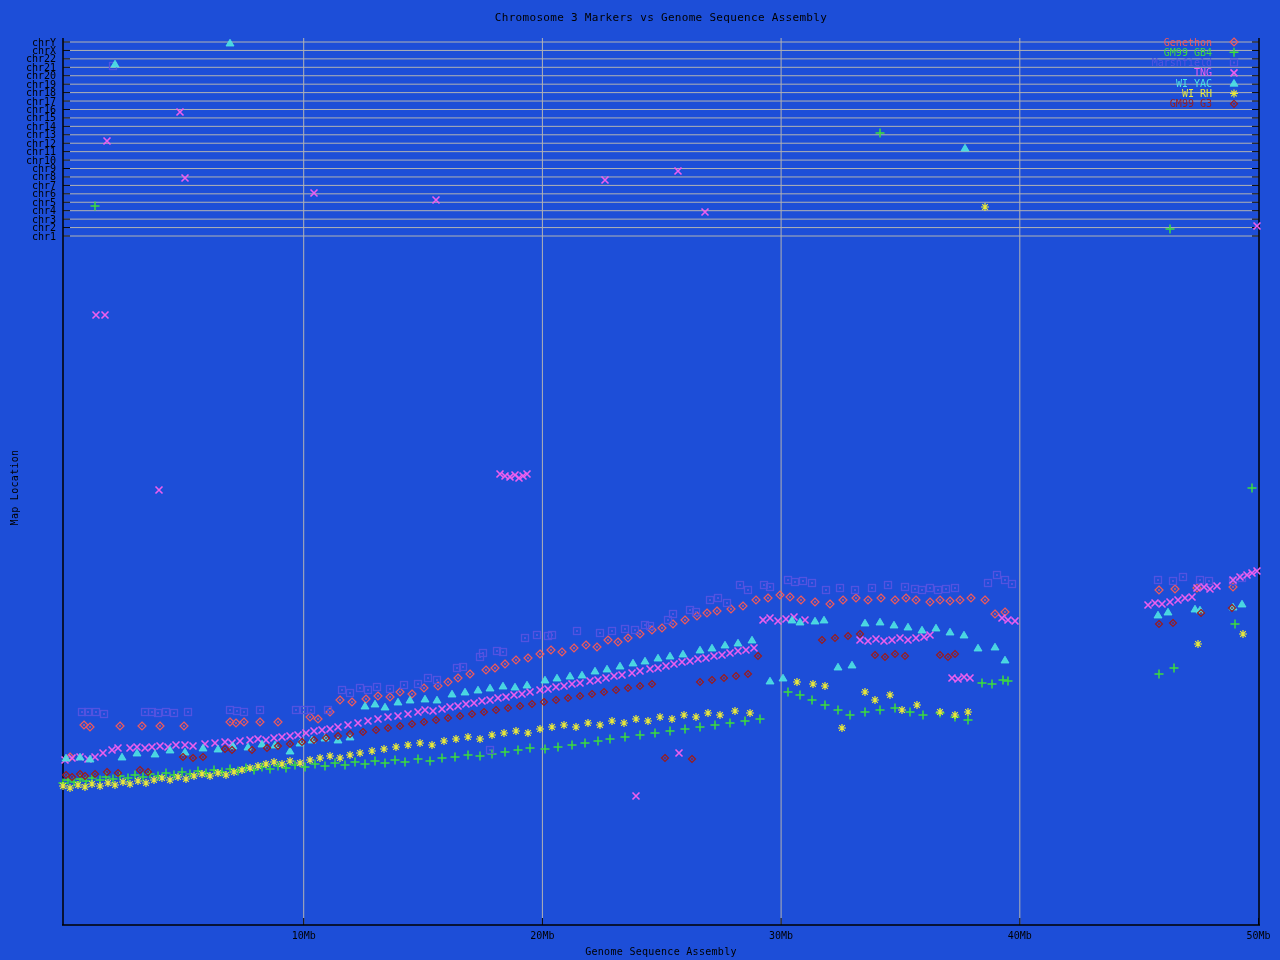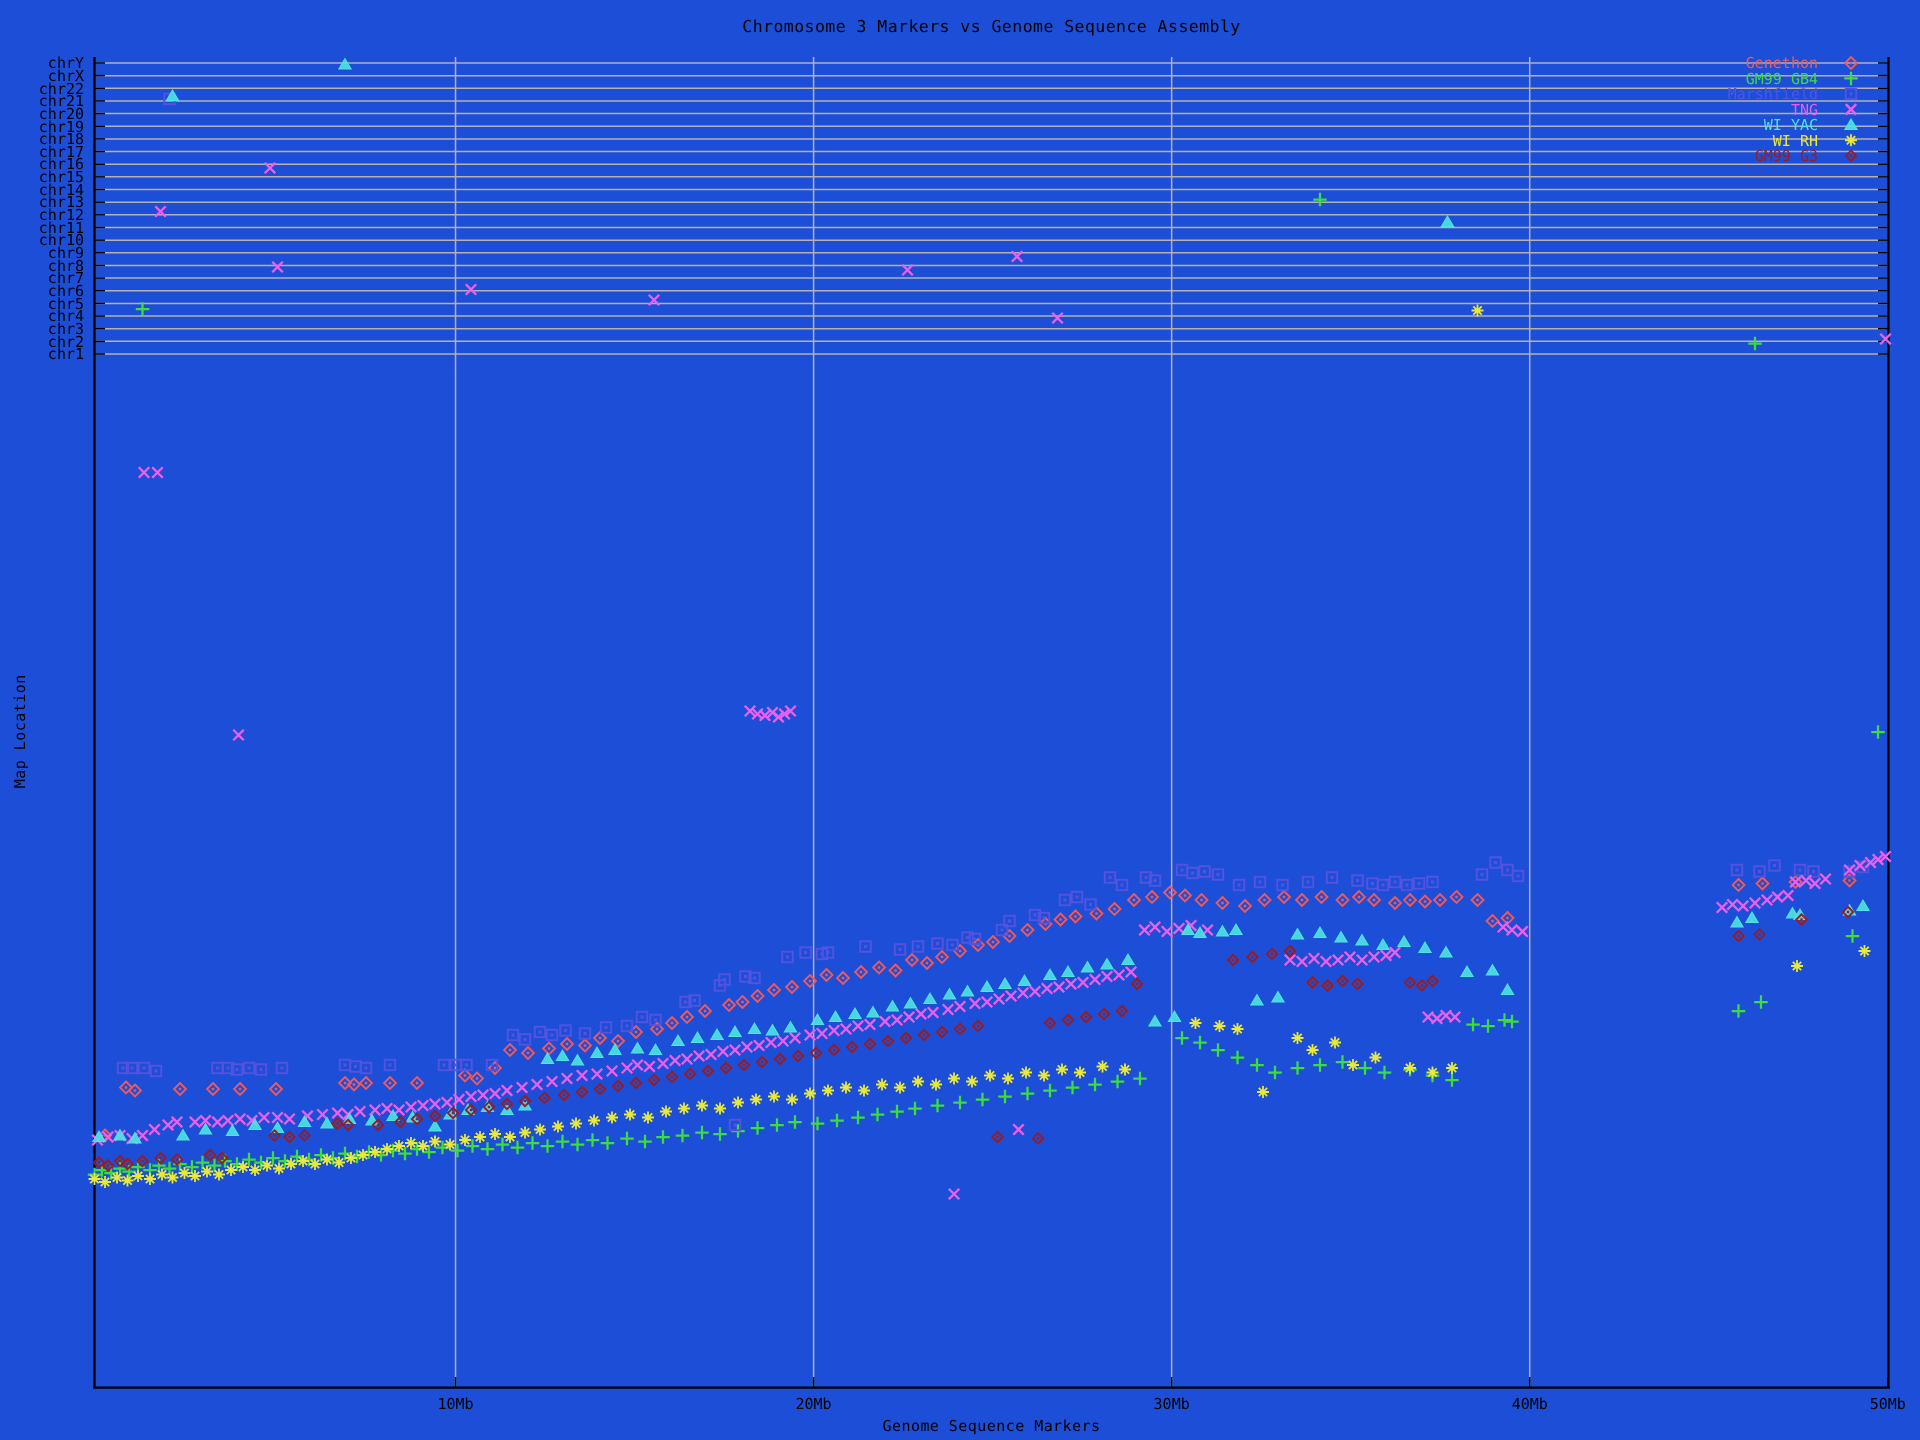--- a/index.html
+++ b/index.html
@@ -13,21 +13,21 @@
            font-size:10px;color:#000;letter-spacing:.3px;transform:rotate(-90deg);white-space:pre;}
   svg text{font-family:"DejaVu Sans Mono",monospace;font-size:10px;fill:#000;}
   svg .legend-text{font-size:10px;}
 </style>
 </head>
 <body>
 
 <div class="chart">
   <div class="chart-title">Chromosome 3 Markers vs Genome Sequence Assembly</div>
   <div class="y-label">Map Location</div>
-  <div class="x-label">Genome Sequence Markers</div>
+  <div class="x-label">Genome Sequence Assembly</div>
   <svg id="plot" width="1280" height="960" viewBox="0 0 1280 960">
       <g>
         <line x1="303.70000000000005" x2="303.70000000000005" y1="38" y2="925" stroke="#b3b3b3" stroke-width="1"></line>
         <line x1="542.4000000000001" x2="542.4000000000001" y1="38" y2="925" stroke="#b3b3b3" stroke-width="1"></line>
         <line x1="781.1" x2="781.1" y1="38" y2="925" stroke="#b3b3b3" stroke-width="1"></line>
         <line x1="1019.8000000000001" x2="1019.8000000000001" y1="38" y2="925" stroke="#b3b3b3" stroke-width="1"></line>
       </g>
       <g>
         <line x1="63" x2="1259" y1="42" y2="42" stroke="#b3b3b3" stroke-width="1"></line>
         <line x1="63" x2="70" y1="42" y2="42" stroke="#000000" stroke-width="1"></line>

